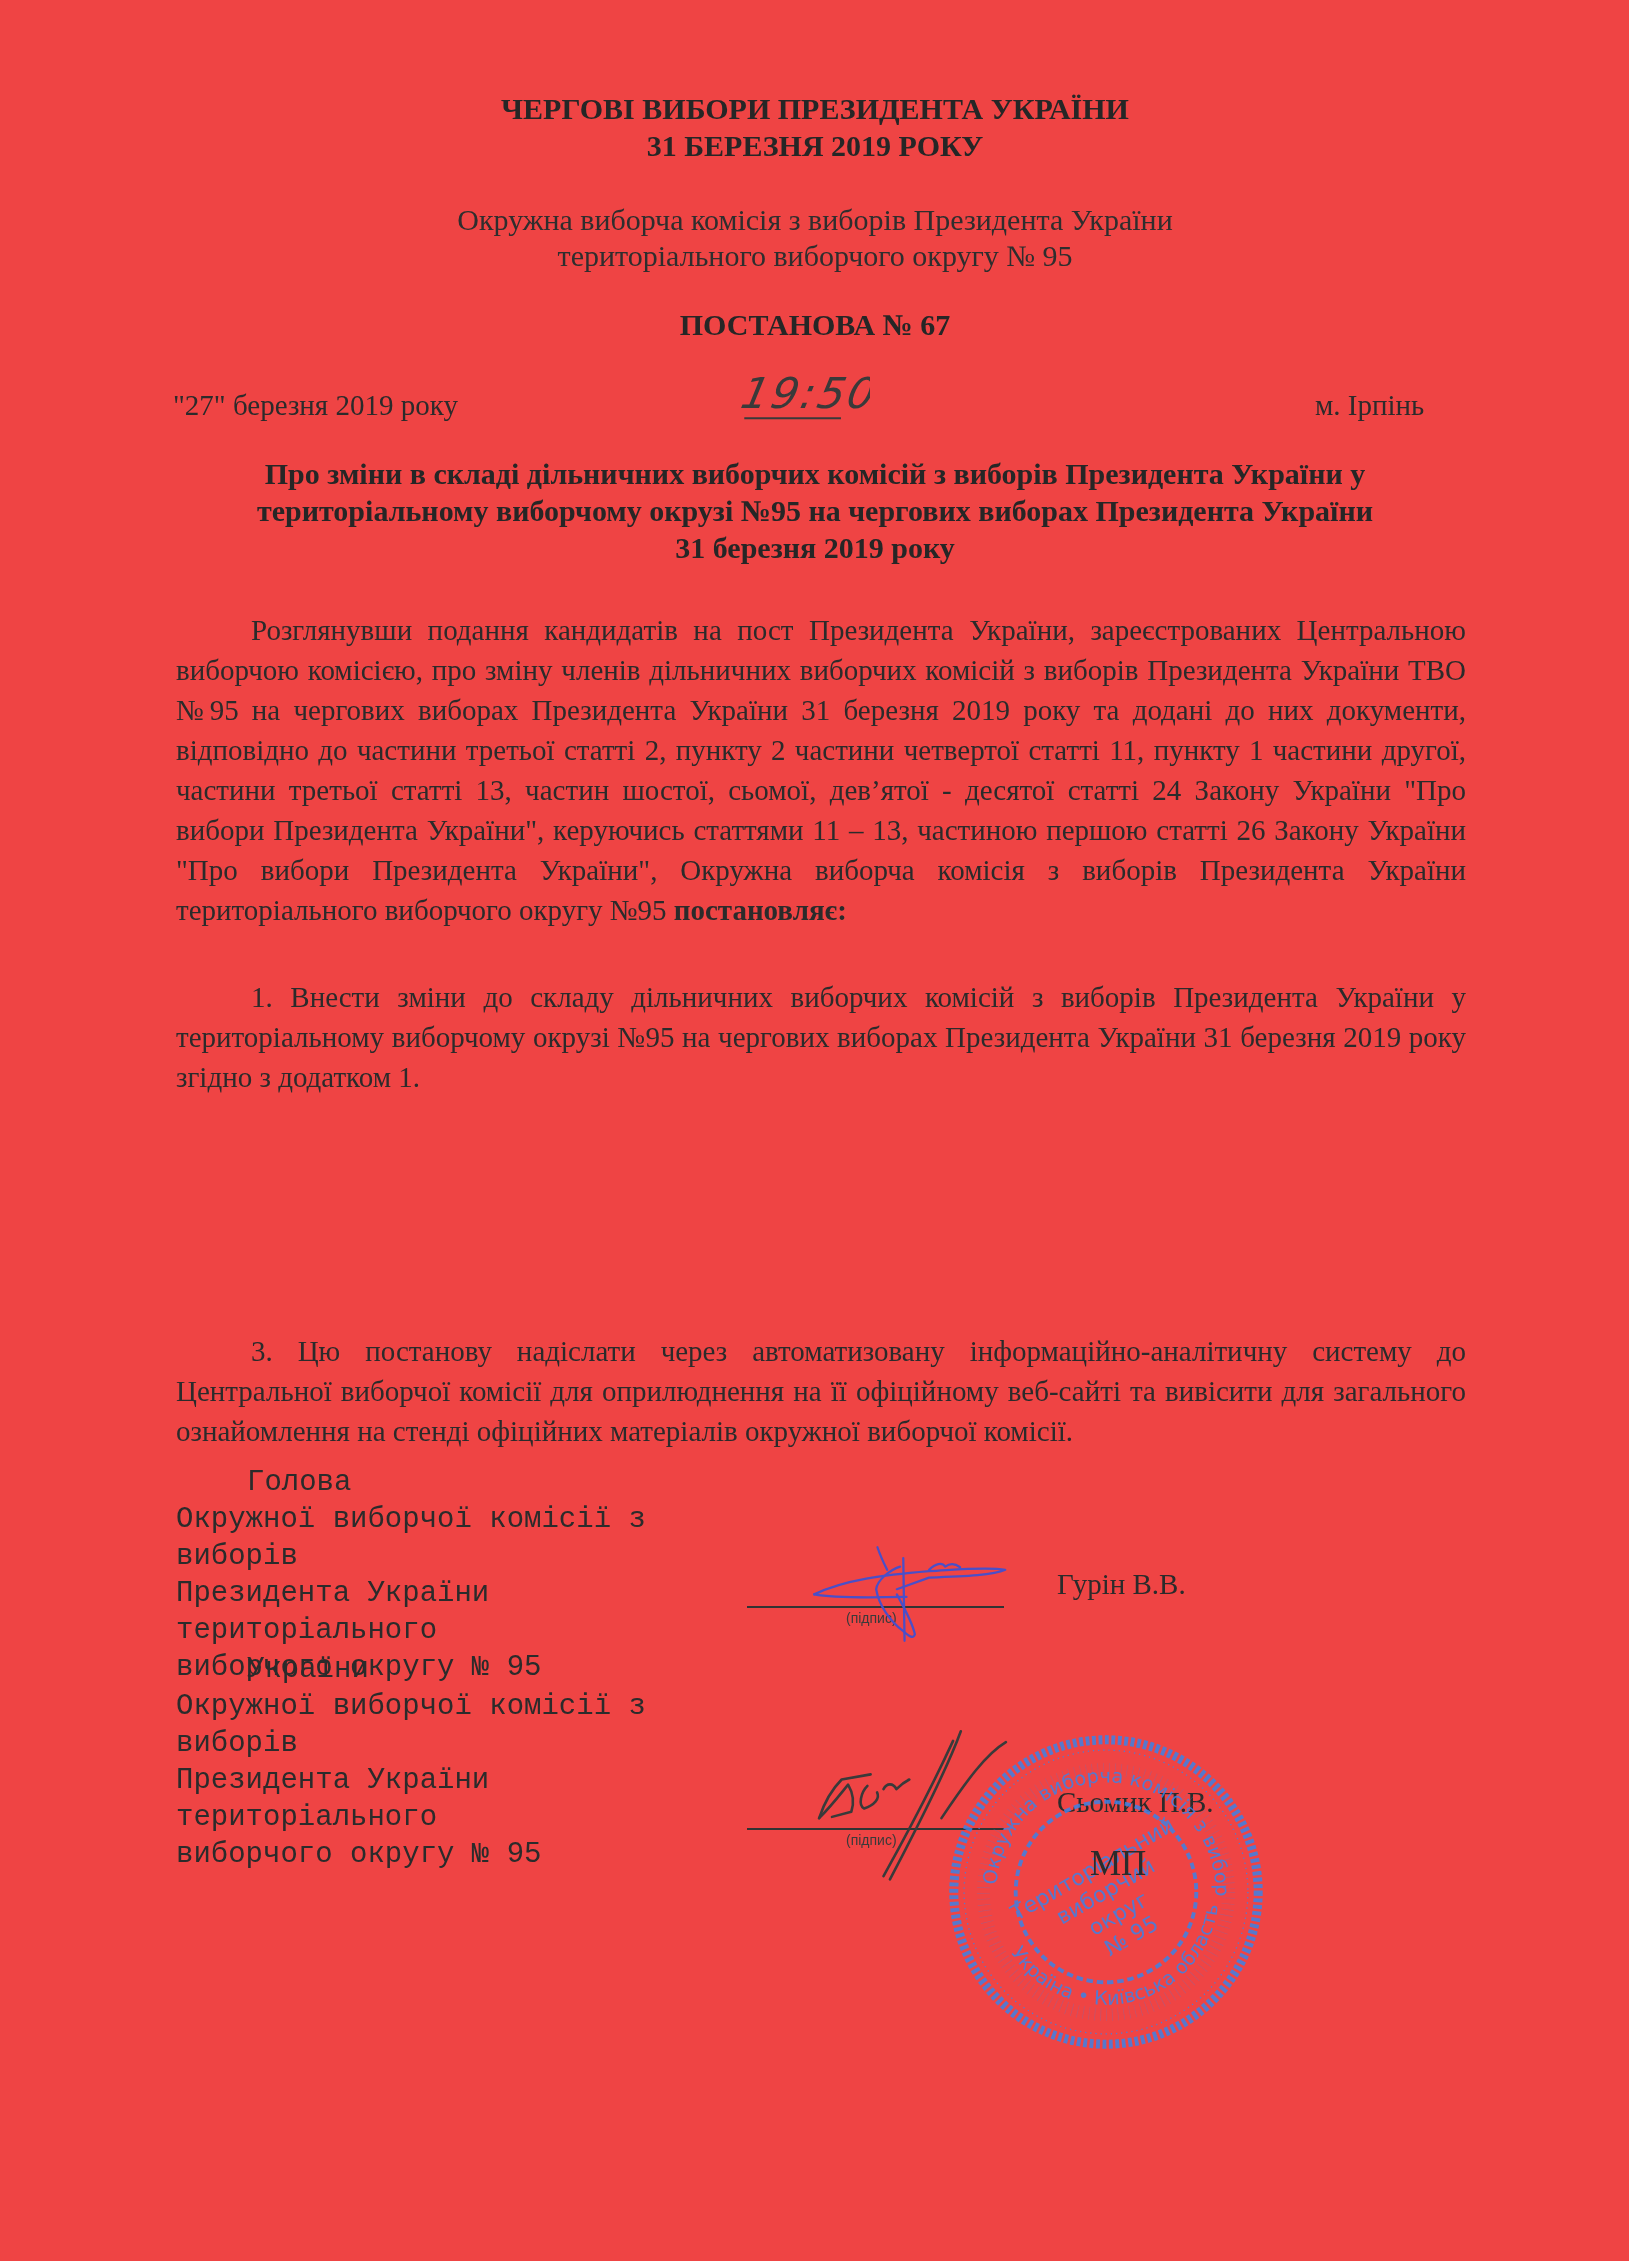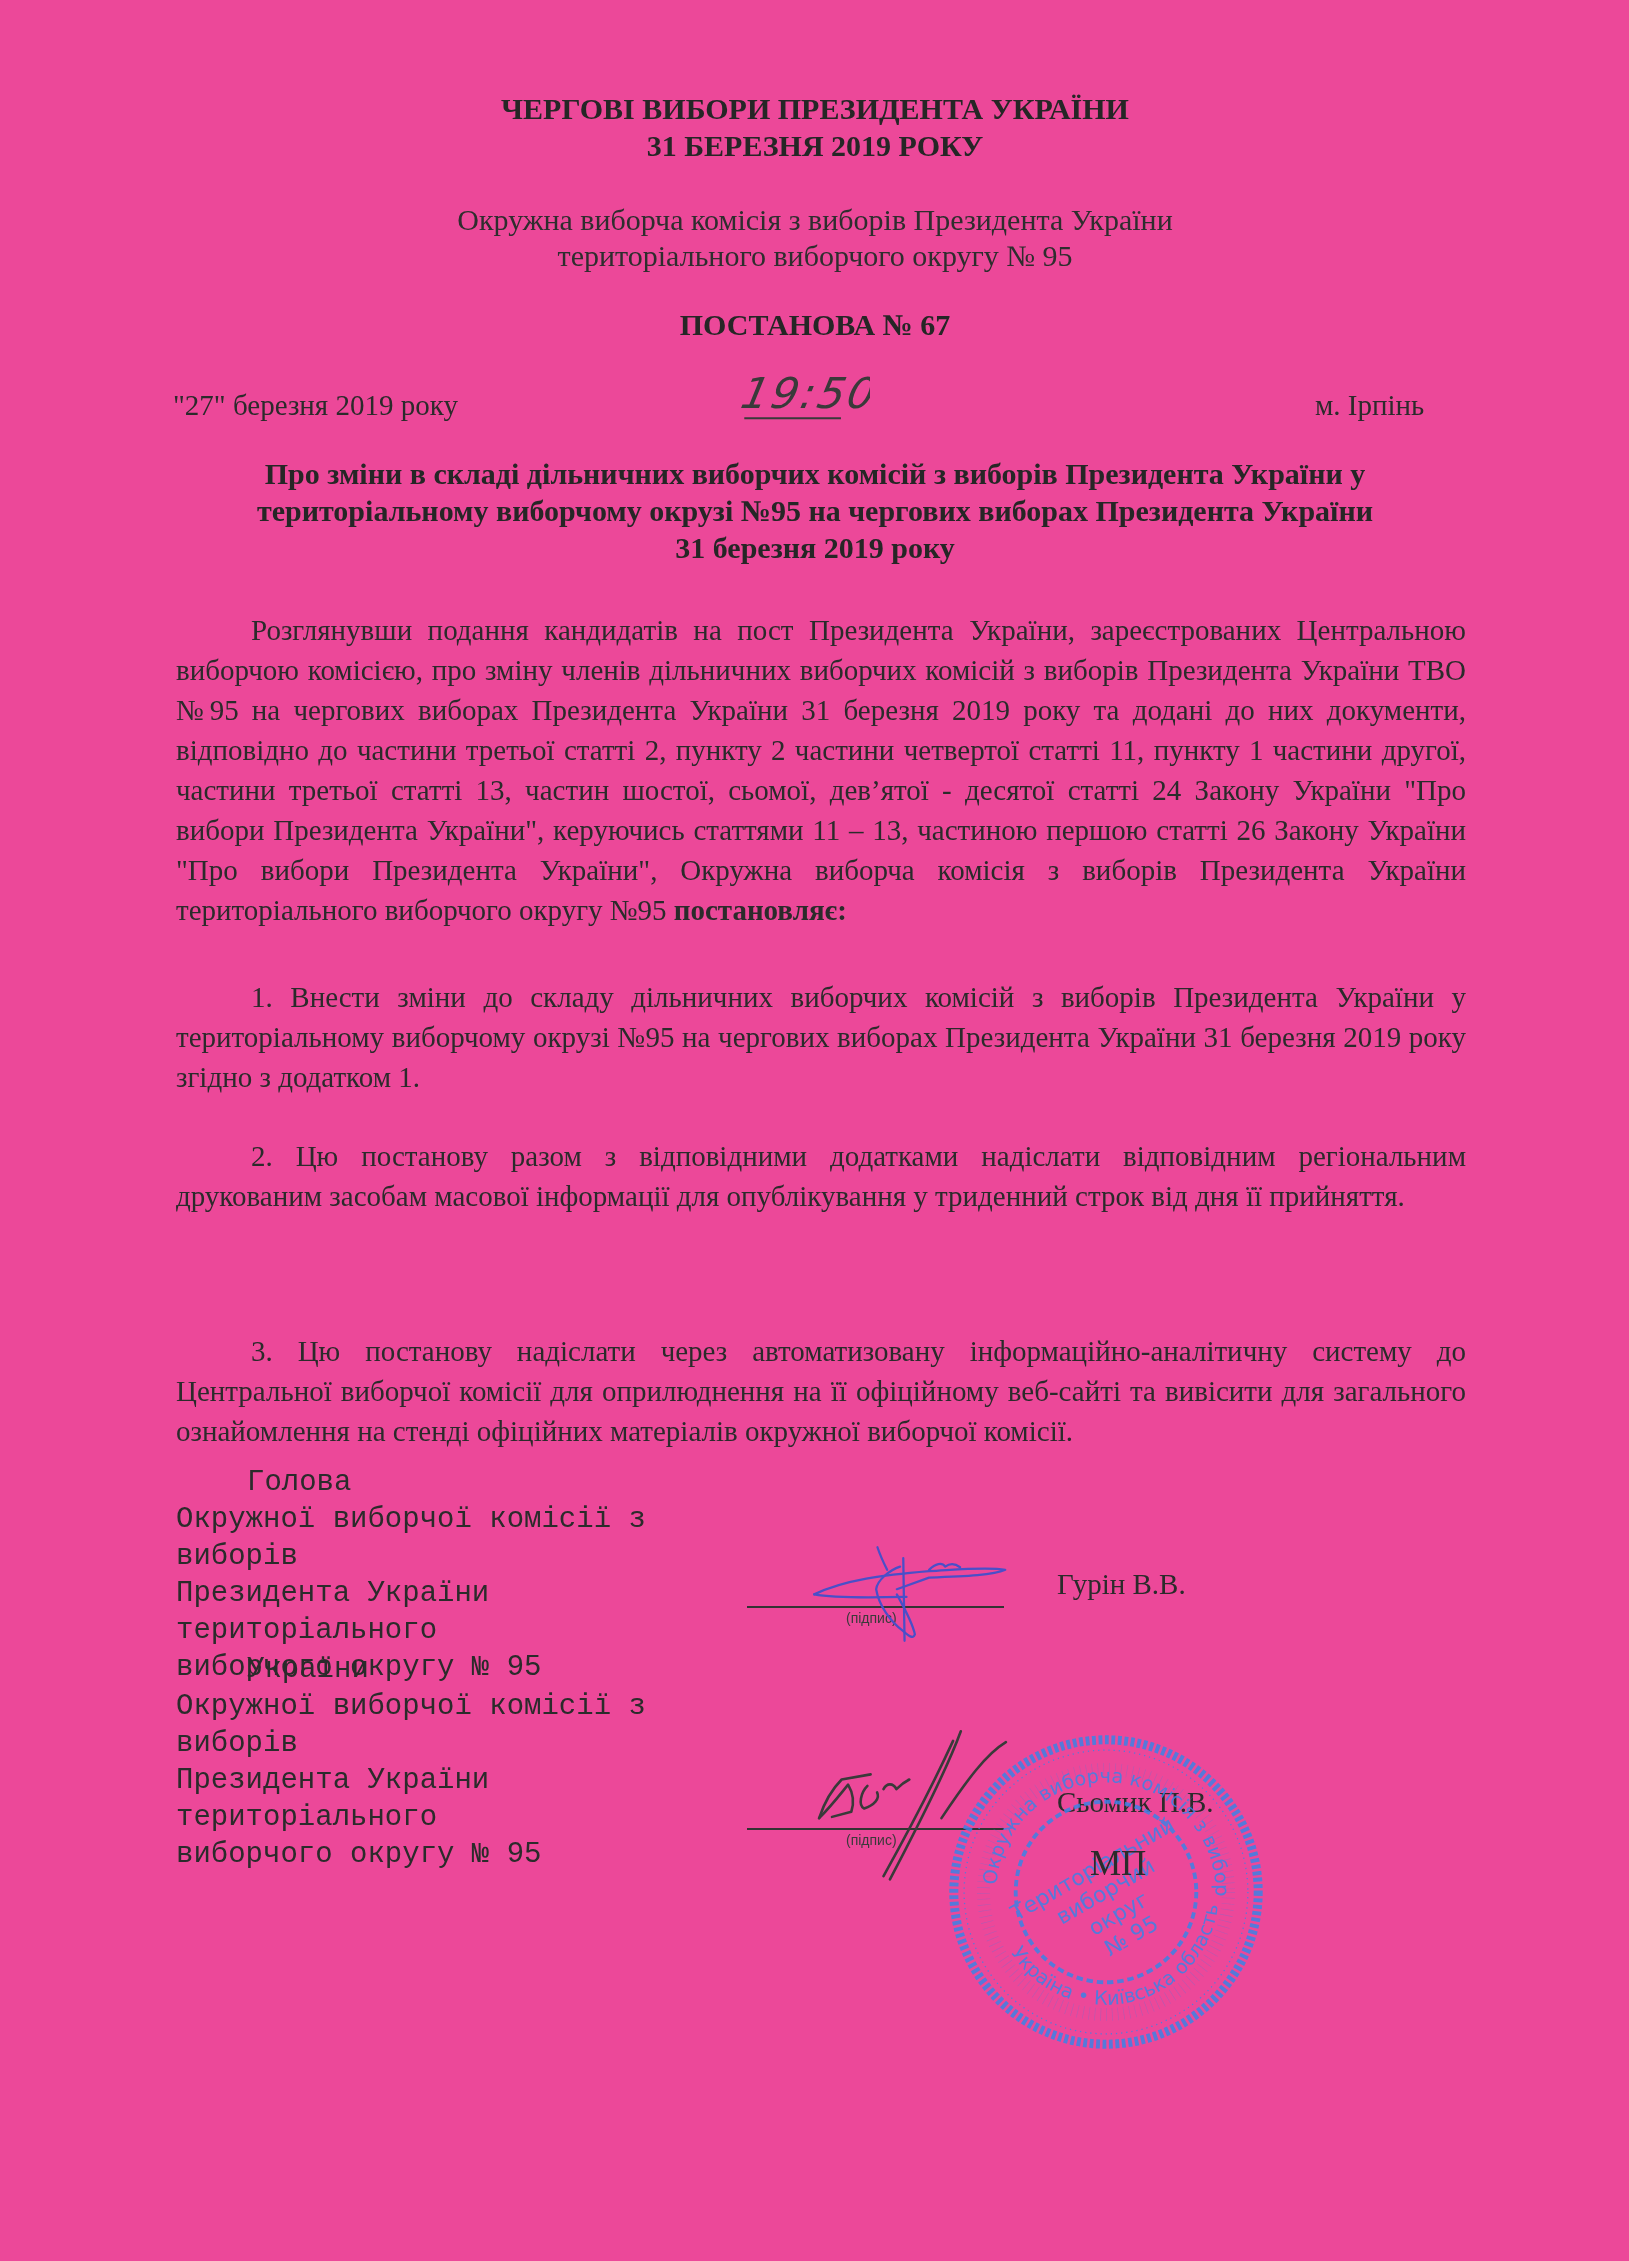--- a/index.html
+++ b/index.html
@@ -1,18 +1,18 @@
 <!DOCTYPE html>
 <html style="font-size:10.3px"><head>
 <meta charset="utf-8">
 <style>
   html, body { margin: 0; padding: 0; background: #ffffff; }
   body { width: 1630px; height: 2261px; position: relative; overflow: hidden;
          font-family: "Liberation Serif", "DejaVu Serif", serif; color: #2b2b2b; }
-  .page { position: absolute; left: 0; top: 0; width: 1630px; height: 2261px; background: #ec4899; }
+  .page { position: absolute; left: 0; top: 0; width: 1630px; height: 2261px; background: #ef4444; }
   .abs { position: absolute; }
   .center { text-align: center; left: 0; width: 1630px; }
   .title { font-weight: bold; font-size: 30px; line-height: 37px; top: 90px; color: #262626; }
   .subtitle { font-size: 30px; line-height: 36px; top: 202px; color: #2e2e2e; }
   .decision { font-weight: bold; font-size: 30px; top: 308px; color: #262626; }
   .date { left: 173px; top: 389px; font-size: 29px; }
   .city { left: 1315px; top: 389px; font-size: 29px; }
   .time { left: 741px; top: 368px; width: 129px; height: 58px; }
   .heading { font-weight: bold; font-size: 30px; line-height: 37px; top: 455px; color: #262626; }
   .body-block { left: 176px; width: 1290px; font-size: 29px; line-height: 40px; text-align: justify; }
@@ -64,23 +64,20 @@
     <div>31 березня 2019 року</div>
   </div>
 
   <div class="abs body-block p-main">
     <p><span>Розглянувши подання кандидатів на пост Президента України, зареєстрованих Центральною виборчою комісією, про зміну членів дільничних виборчих комісій з виборів Президента України ТВО №95 на чергових виборах Президента України 31 березня 2019 року та додані до них документи, відповідно до частини третьої статті 2, пункту 2 частини четвертої статті 11, пункту 1 частини другої, частини третьої статті 13, частин шостої, сьомої, дев’ятої - десятої статті 24 Закону України "Про вибори Президента України", керуючись статтями 11 – 13, частиною першою статті 26 Закону України "Про вибори Президента України", Окружна виборча комісія з виборів Президента України територіального виборчого округу №95</span>
        <span class="strong">постановляє:</span></p>
   </div>
 
   <div class="abs body-block p-1">
     <p>1. Внести зміни до складу дільничних виборчих комісій з виборів Президента України у територіальному виборчому окрузі №95  на чергових виборах Президента України 31 березня 2019 року згідно з додатком 1.</p>
-  </div>
-  <div class="abs body-block p-2">
-    <p>2. Цю постанову разом з відповідними додатками надіслати відповідним регіональним друкованим засобам масової інформації для опублікування у триденний строк від дня її прийняття.</p>
   </div>
   <div class="abs body-block p-3">
     <p>3. Цю постанову надіслати через автоматизовану інформаційно-аналітичну систему до Центральної виборчої комісії для оприлюднення на її офіційному веб-сайті та вивісити для загального ознайомлення на стенді офіційних матеріалів окружної виборчої комісії.</p>
   </div>
 
   <div class="abs sig-block sig-1">
     <div class="role">Голова</div>
     <div>Окружної виборчої комісії з виборів</div>
     <div>Президента України територіального</div>
     <div>виборчого округу № 95</div>

